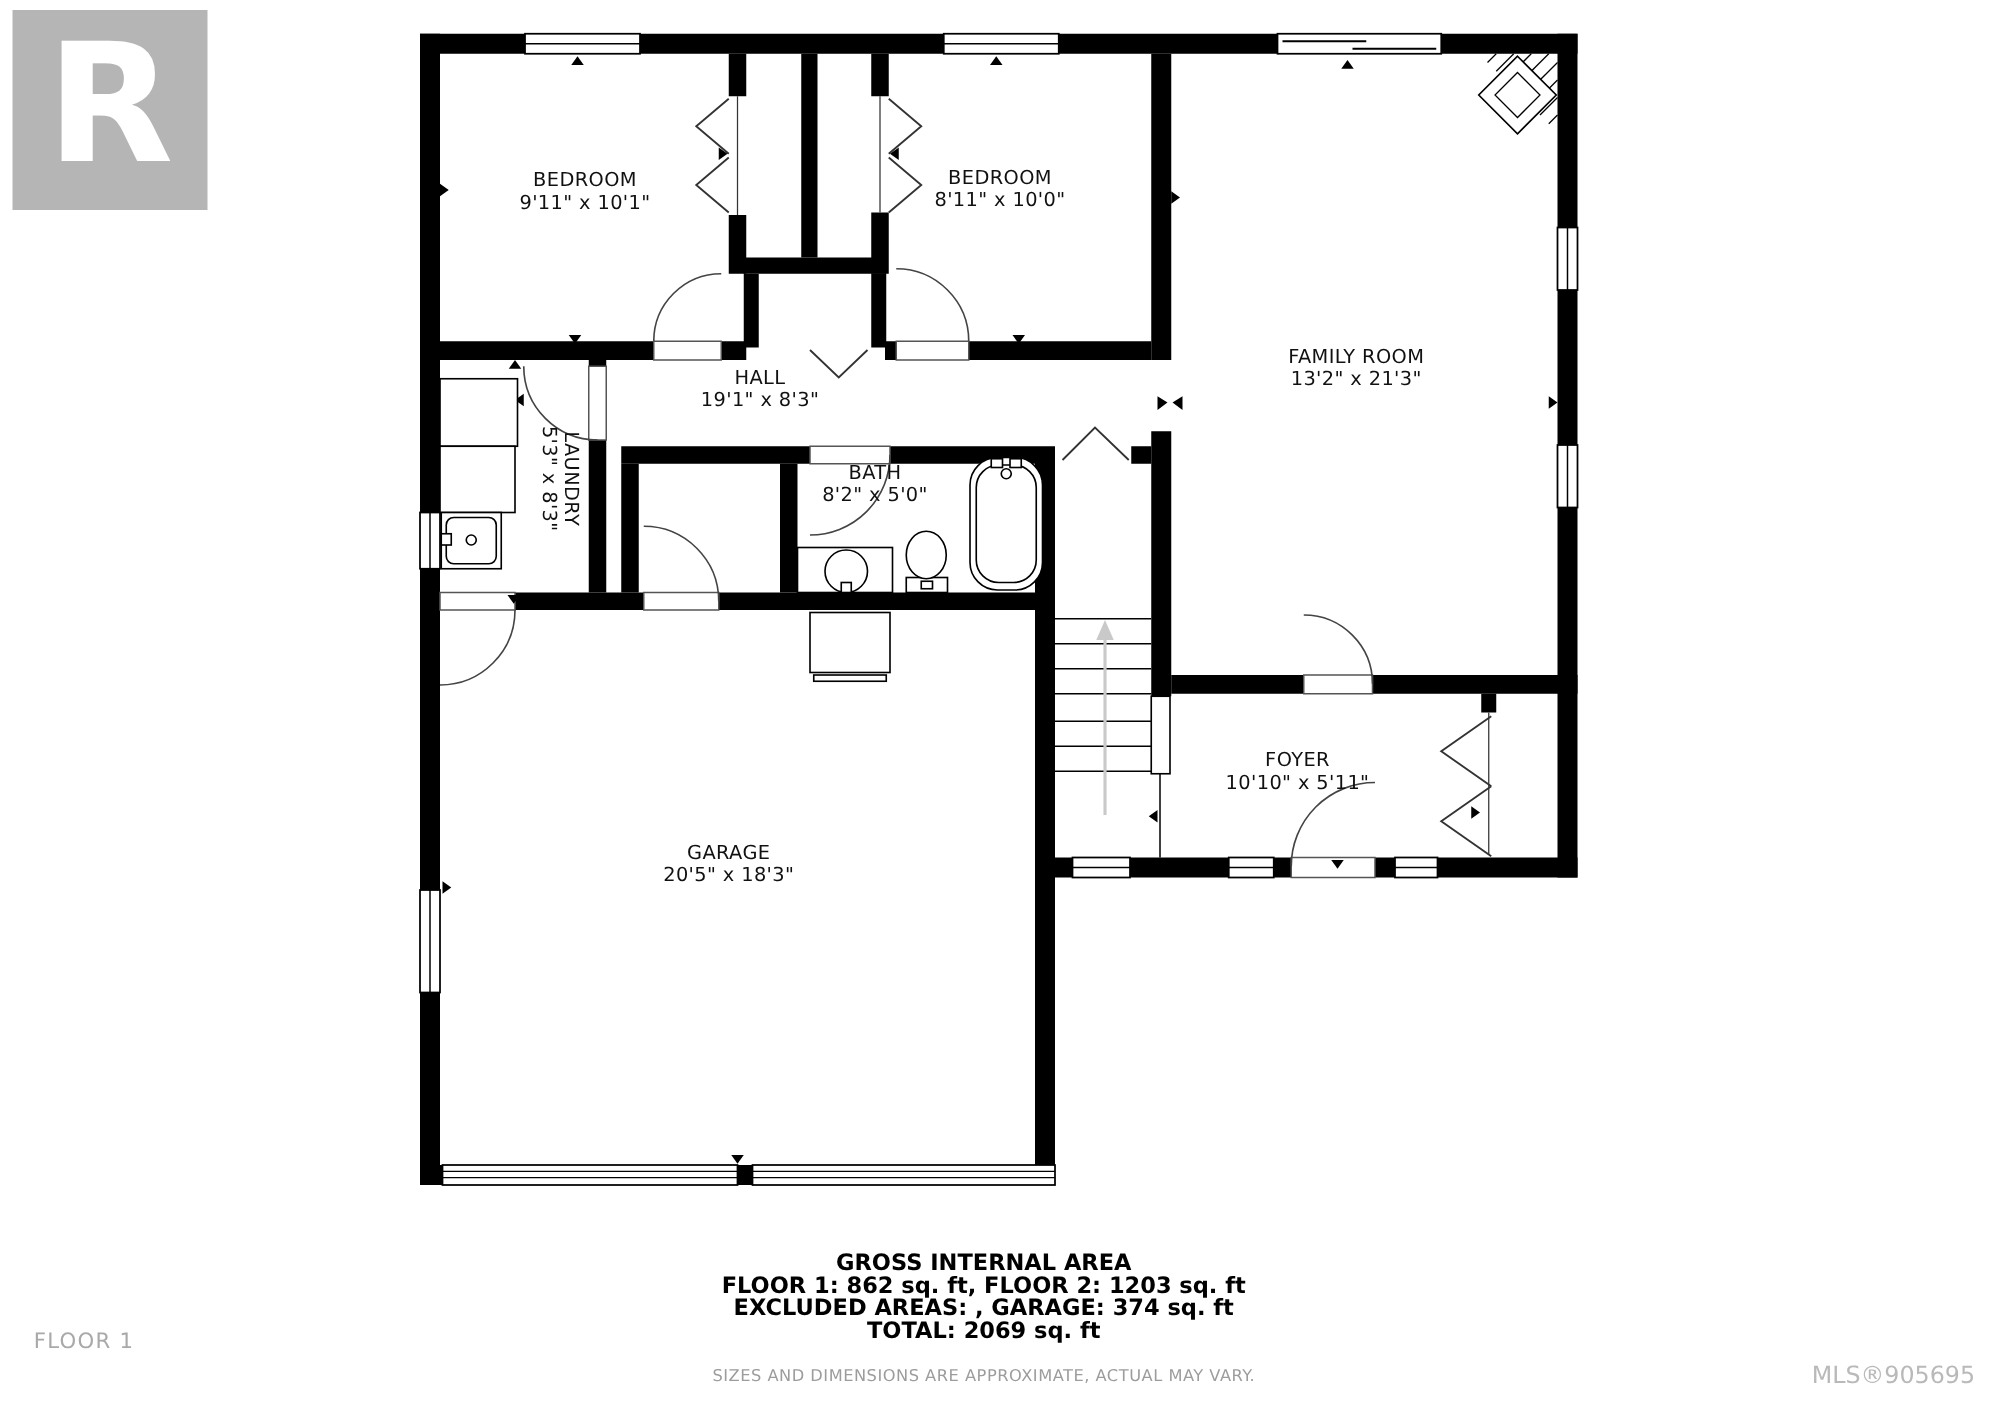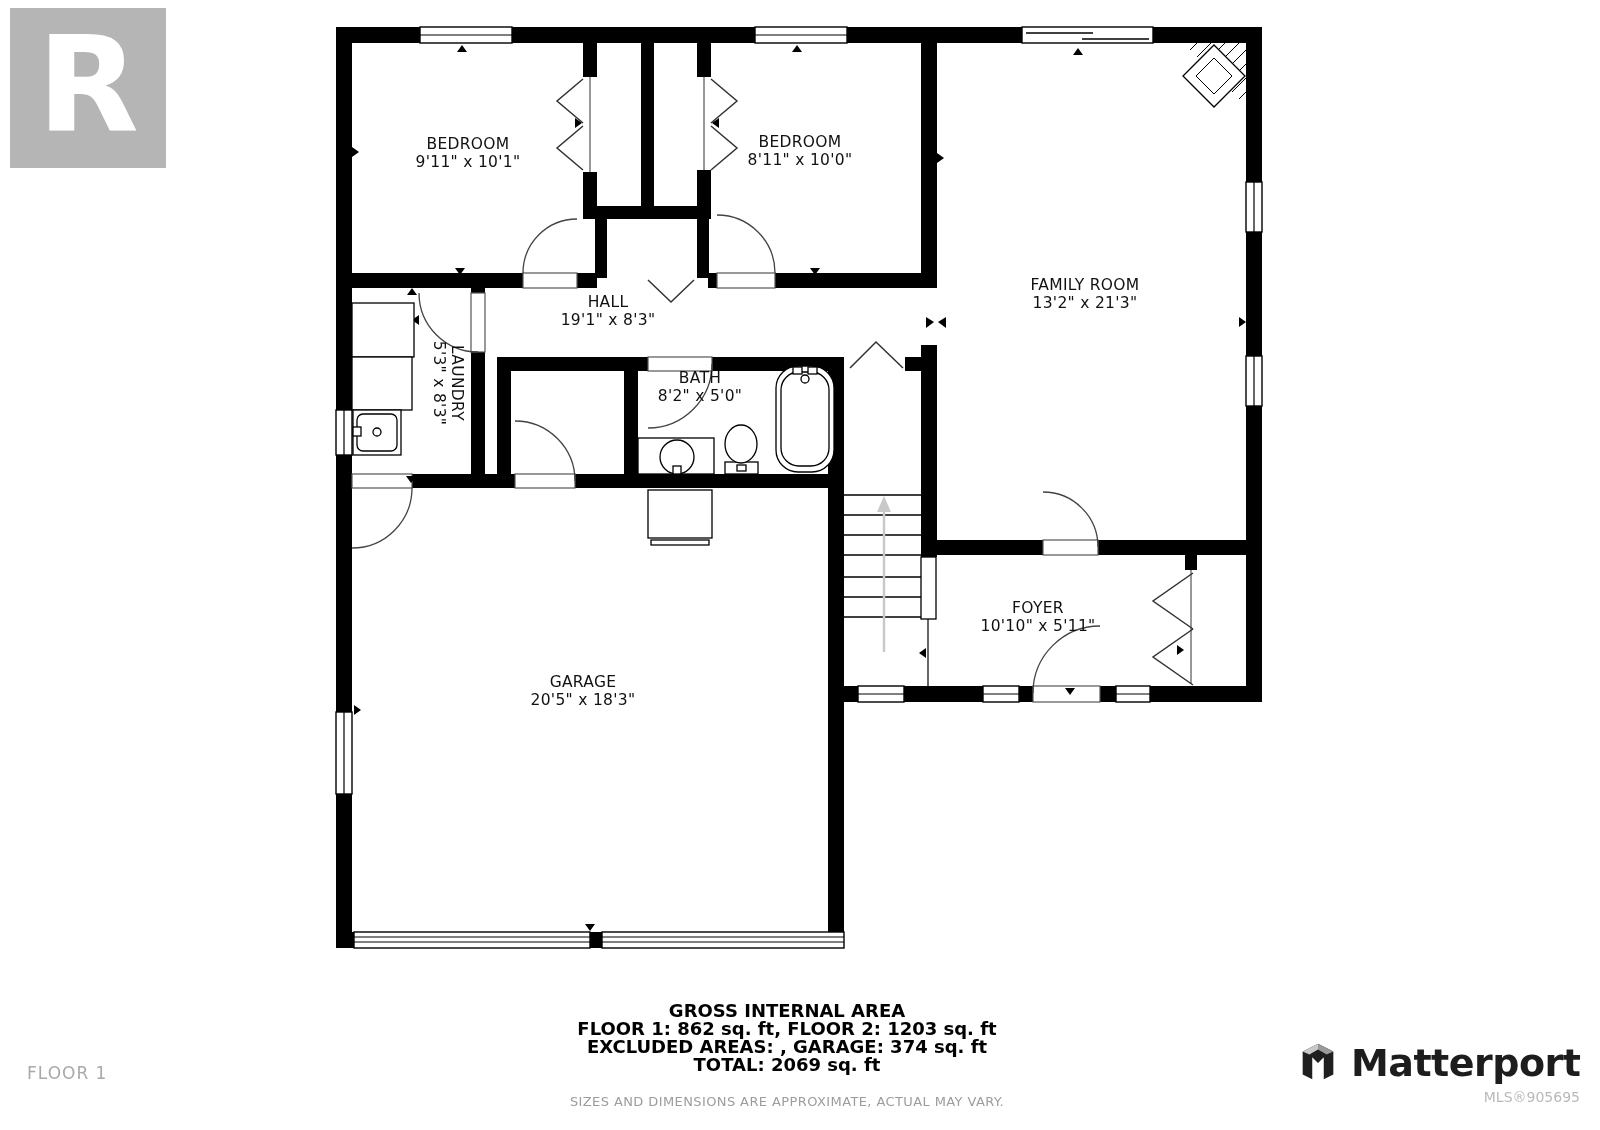--- a/index.html
+++ b/index.html
@@ -13,21 +13,21 @@
   .realtor-word sup{font-size:13px;letter-spacing:0;}
   
   .plan{position:absolute;left:0;top:0;}
   
   .footer-center{position:absolute;left:487px;top:1001px;width:600px;text-align:center;color:#000;}
   .footer-center .fl{font-size:18px;line-height:16px;margin:2px;font-weight:bold;}
   .footer-center .disc{font-size:13px;color:#9c9c9c;letter-spacing:.4px;margin-top:21px;}
   .floor-label{position:absolute;left:27px;top:1063px;font-size:17px;color:#a9a9a9;letter-spacing:1px;}
   .brand{position:absolute;left:1295px;top:1040px;display:flex;align-items:center;gap:10px;}
   .brand-name{font-size:38px;font-weight:bold;color:#1d1d1d;letter-spacing:-0.5px;}
-  .mls{position:absolute;left:1390px;top:1089px;width:190px;text-align:right;font-size:14px;color:#b9b9b9;}
+  .mls{position:absolute;left:1390px;top:1089px;width:190px;text-align:right;font-size:19px;color:#b9b9b9;}
 </style>
 </head>
 <body>
 
 <div class="page">
 
   <div class="realtor">
     <div class="realtor-box">
       <span>R</span>
     </div>
@@ -266,23 +266,15 @@
   <div class="footer-center">
     <div class="fl">GROSS INTERNAL AREA</div>
     <div class="fl">FLOOR 1: 862 sq. ft, FLOOR 2: 1203 sq. ft</div>
     <div class="fl">EXCLUDED AREAS: , GARAGE: 374 sq. ft</div>
     <div class="fl">TOTAL: 2069 sq. ft</div>
     <div class="disc">SIZES AND DIMENSIONS ARE APPROXIMATE, ACTUAL MAY VARY.</div>
   </div>
 
   <div class="floor-label">FLOOR 1</div>
 
-  <div class="brand">
-    <svg width="46" height="46" viewBox="0 0 48 48">
-      <path d="M8 12 L24 4 L40 12 L40 36 L30 41 L30 18 L24 24 L18 18 L18 41 L8 36 Z" fill="#1f1f1f"></path>
-      <polygon points="24,4 40,12 33,15 24,10" fill="#9a9a9a"></polygon>
-      <polygon points="8,12 24,4 24,10 15,15" fill="#c9c9c9"></polygon>
-    </svg>
-    <span class="brand-name">Matterport</span>
-  </div>
   <div class="mls">MLS®905695</div>
 
 </div>
 
 </body></html>

